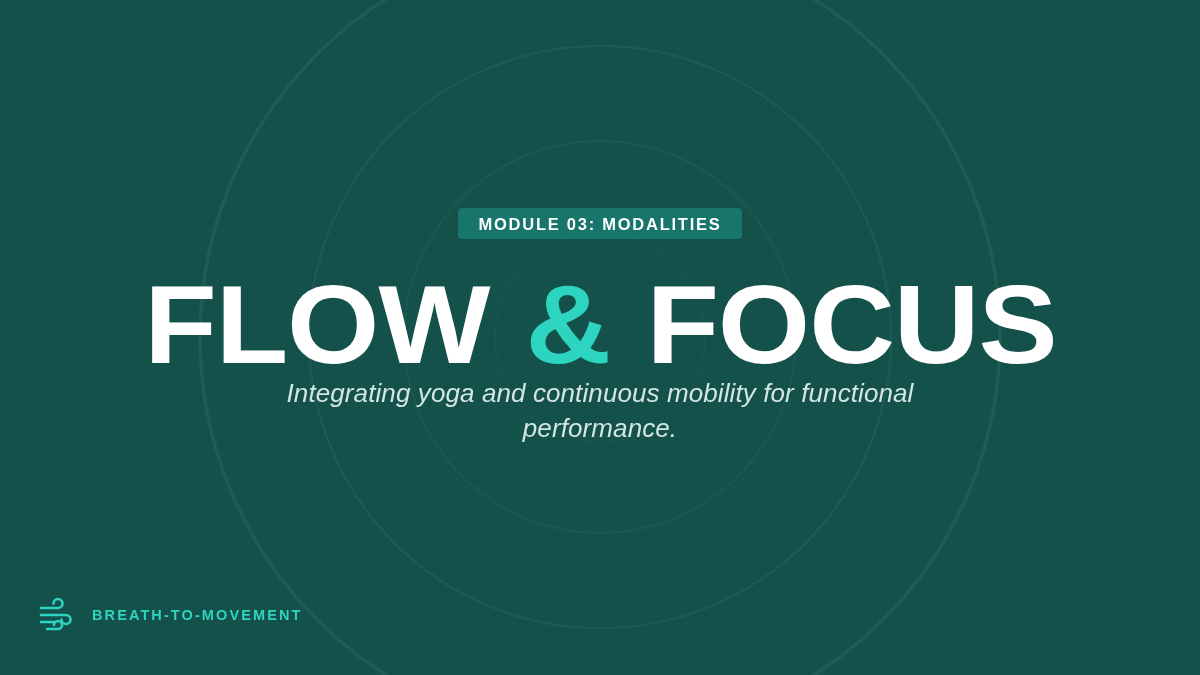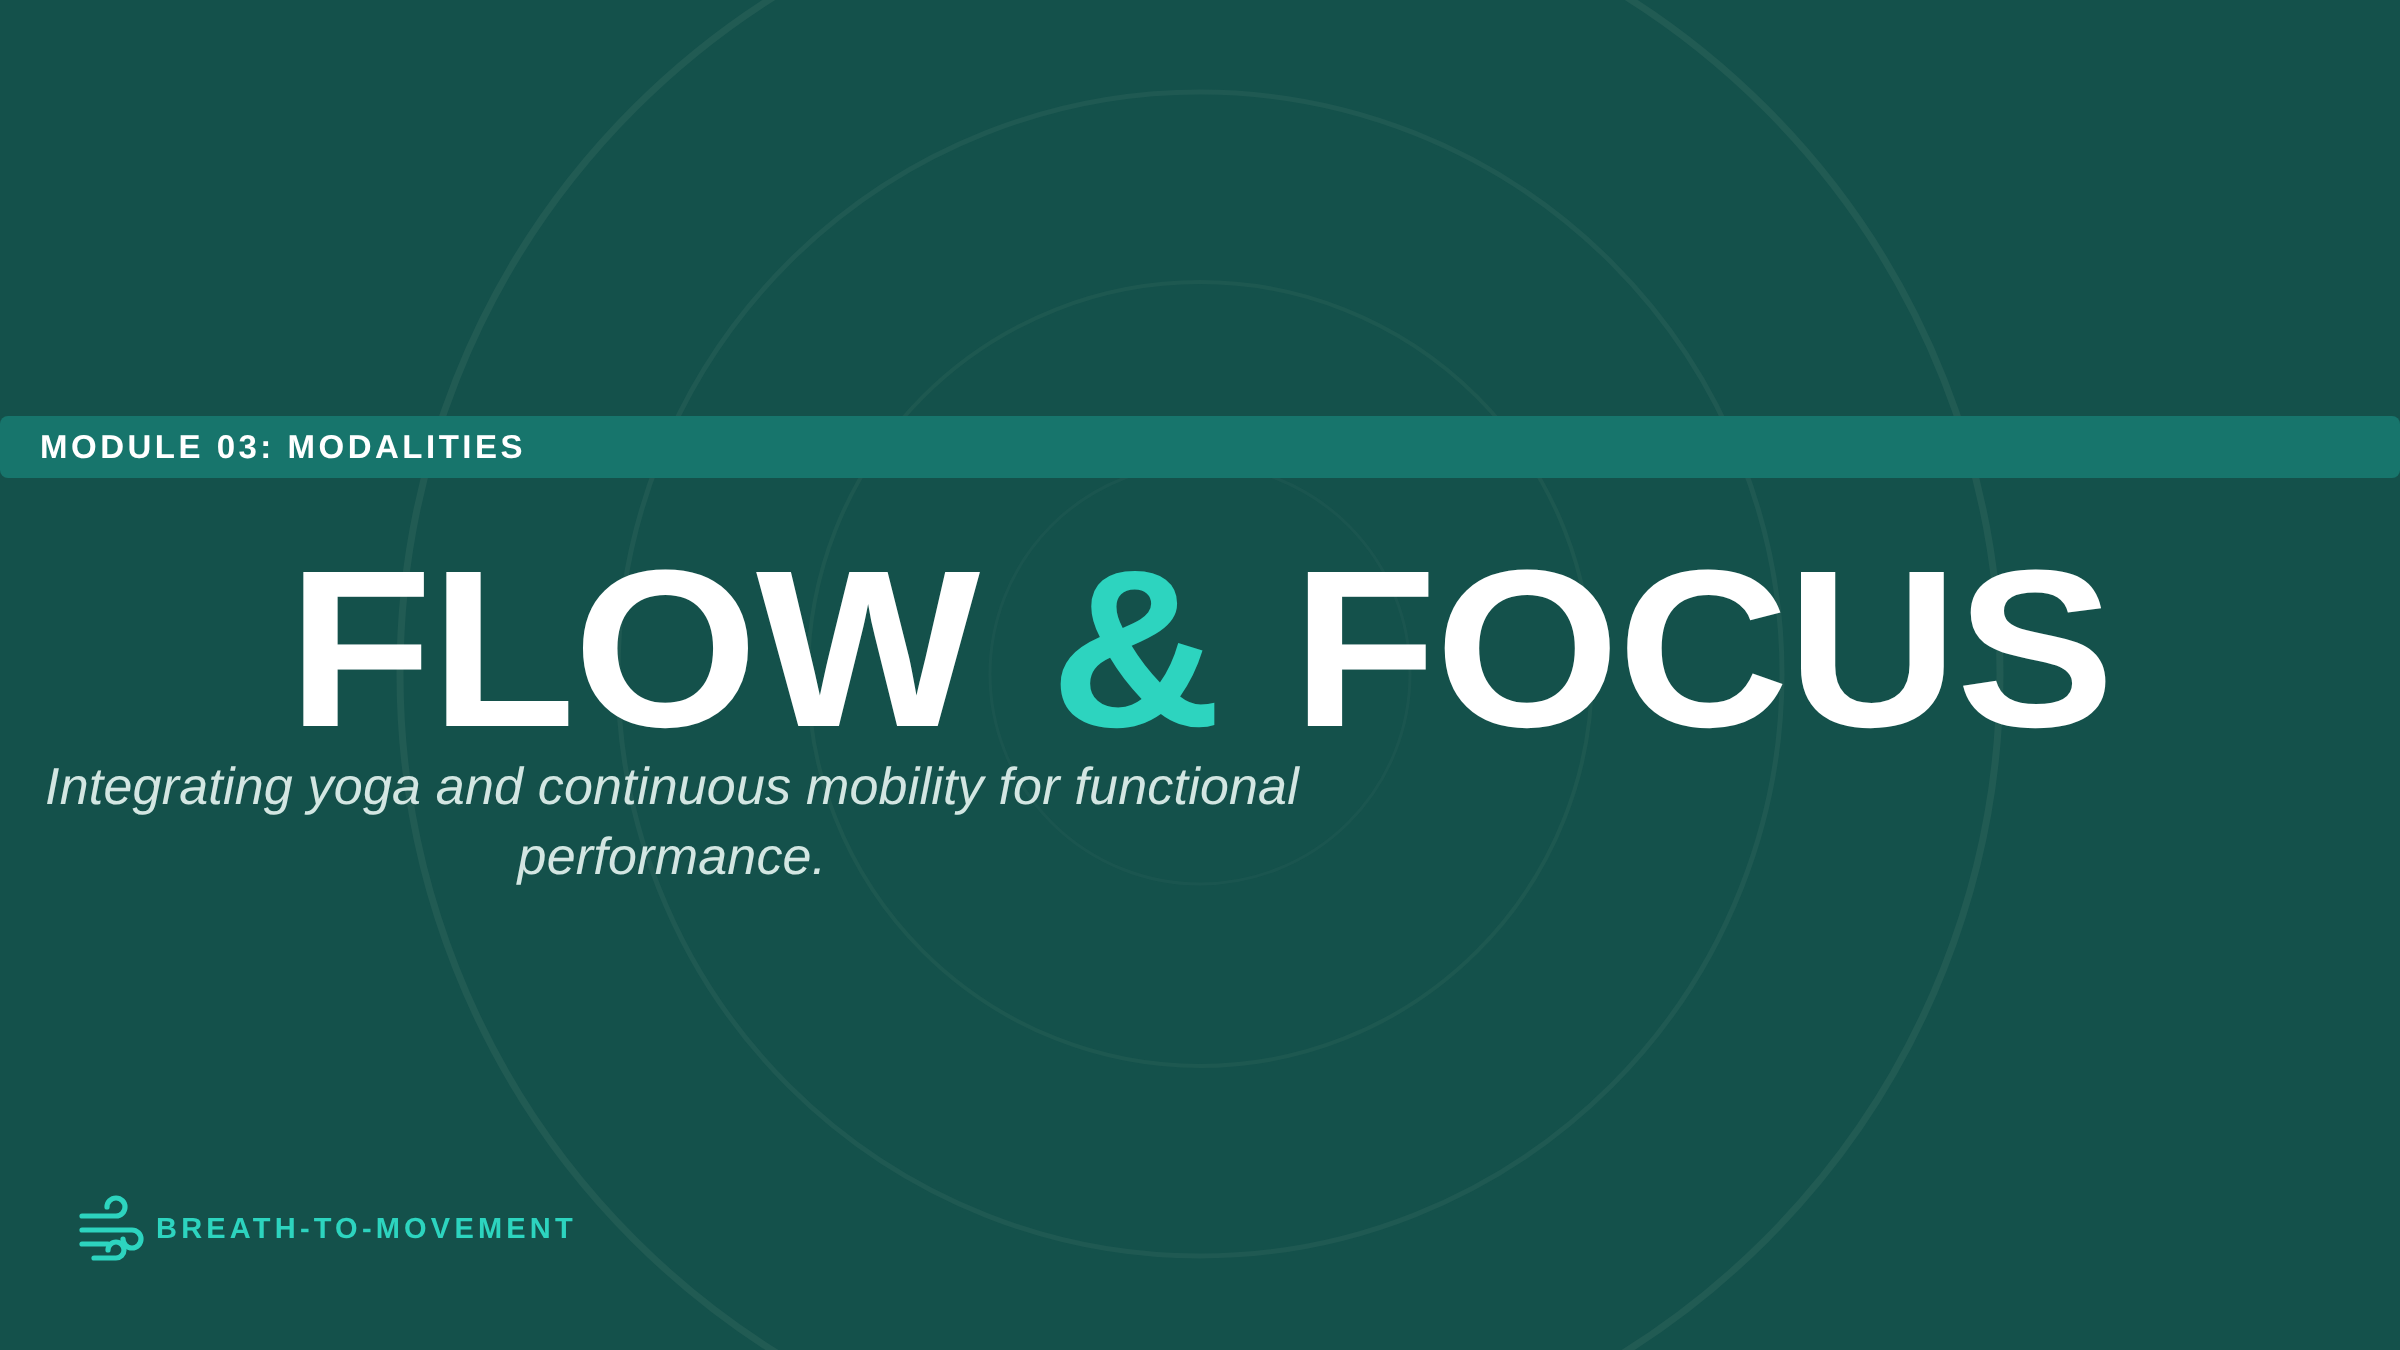--- a/index.html
+++ b/index.html
@@ -37,20 +37,21 @@
 
   
   #content {
     position: absolute;
     left: 0;
     top: 0;
     width: 1200px;
     height: 675px;
     display: flex;
     flex-direction: column;
+    align-items: center;
     justify-content: center;
     padding-bottom: 22px;
   }
 
   
   .badge {
     display: inline-block;
     background: #17756c;
     color: #ffffff;
     border-radius: 4px;
@@ -91,20 +92,21 @@
     letter-spacing: 0.1px;
   }
 
   
   #brand {
     position: absolute;
     left: 38px;
     bottom: 42px;
     display: flex;
     align-items: center;
+    gap: 14px;
   }
   #brand .mark {
     width: 40px;
     height: 36px;
     display: block;
   }
   #brand .wordmark {
     color: #2dd4bf;
     font-size: 14.5px;
     font-weight: bold;

